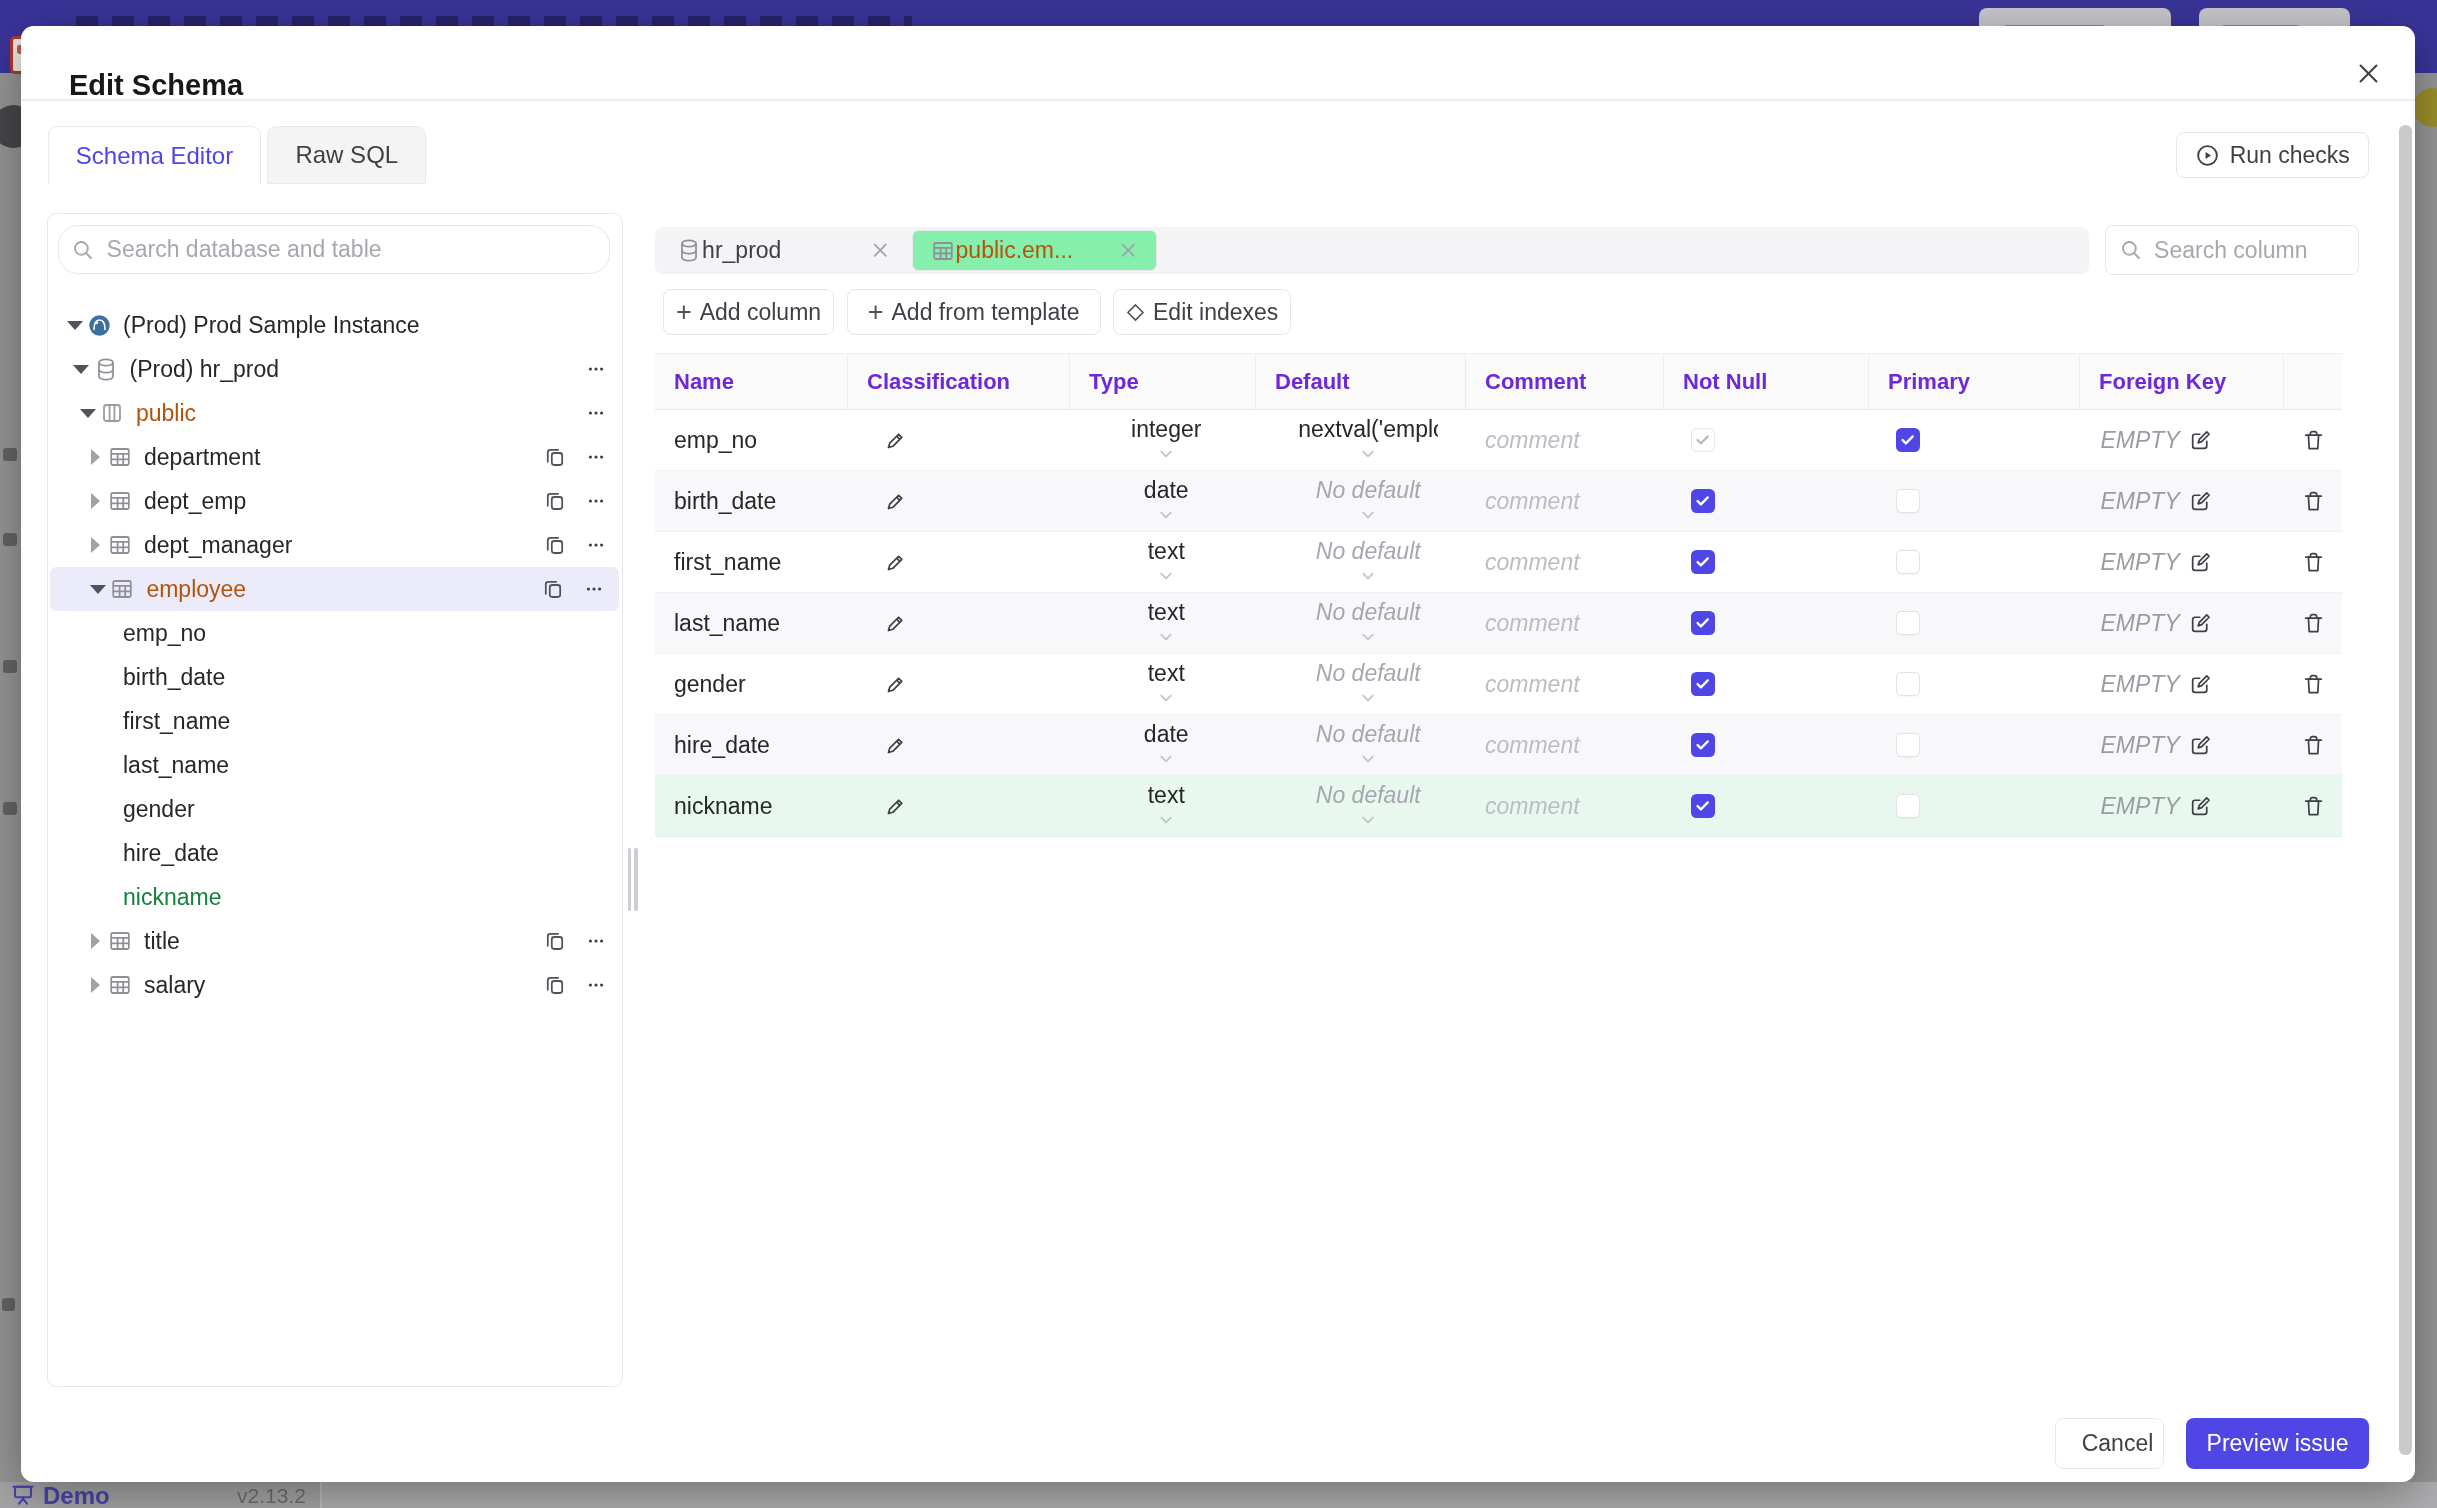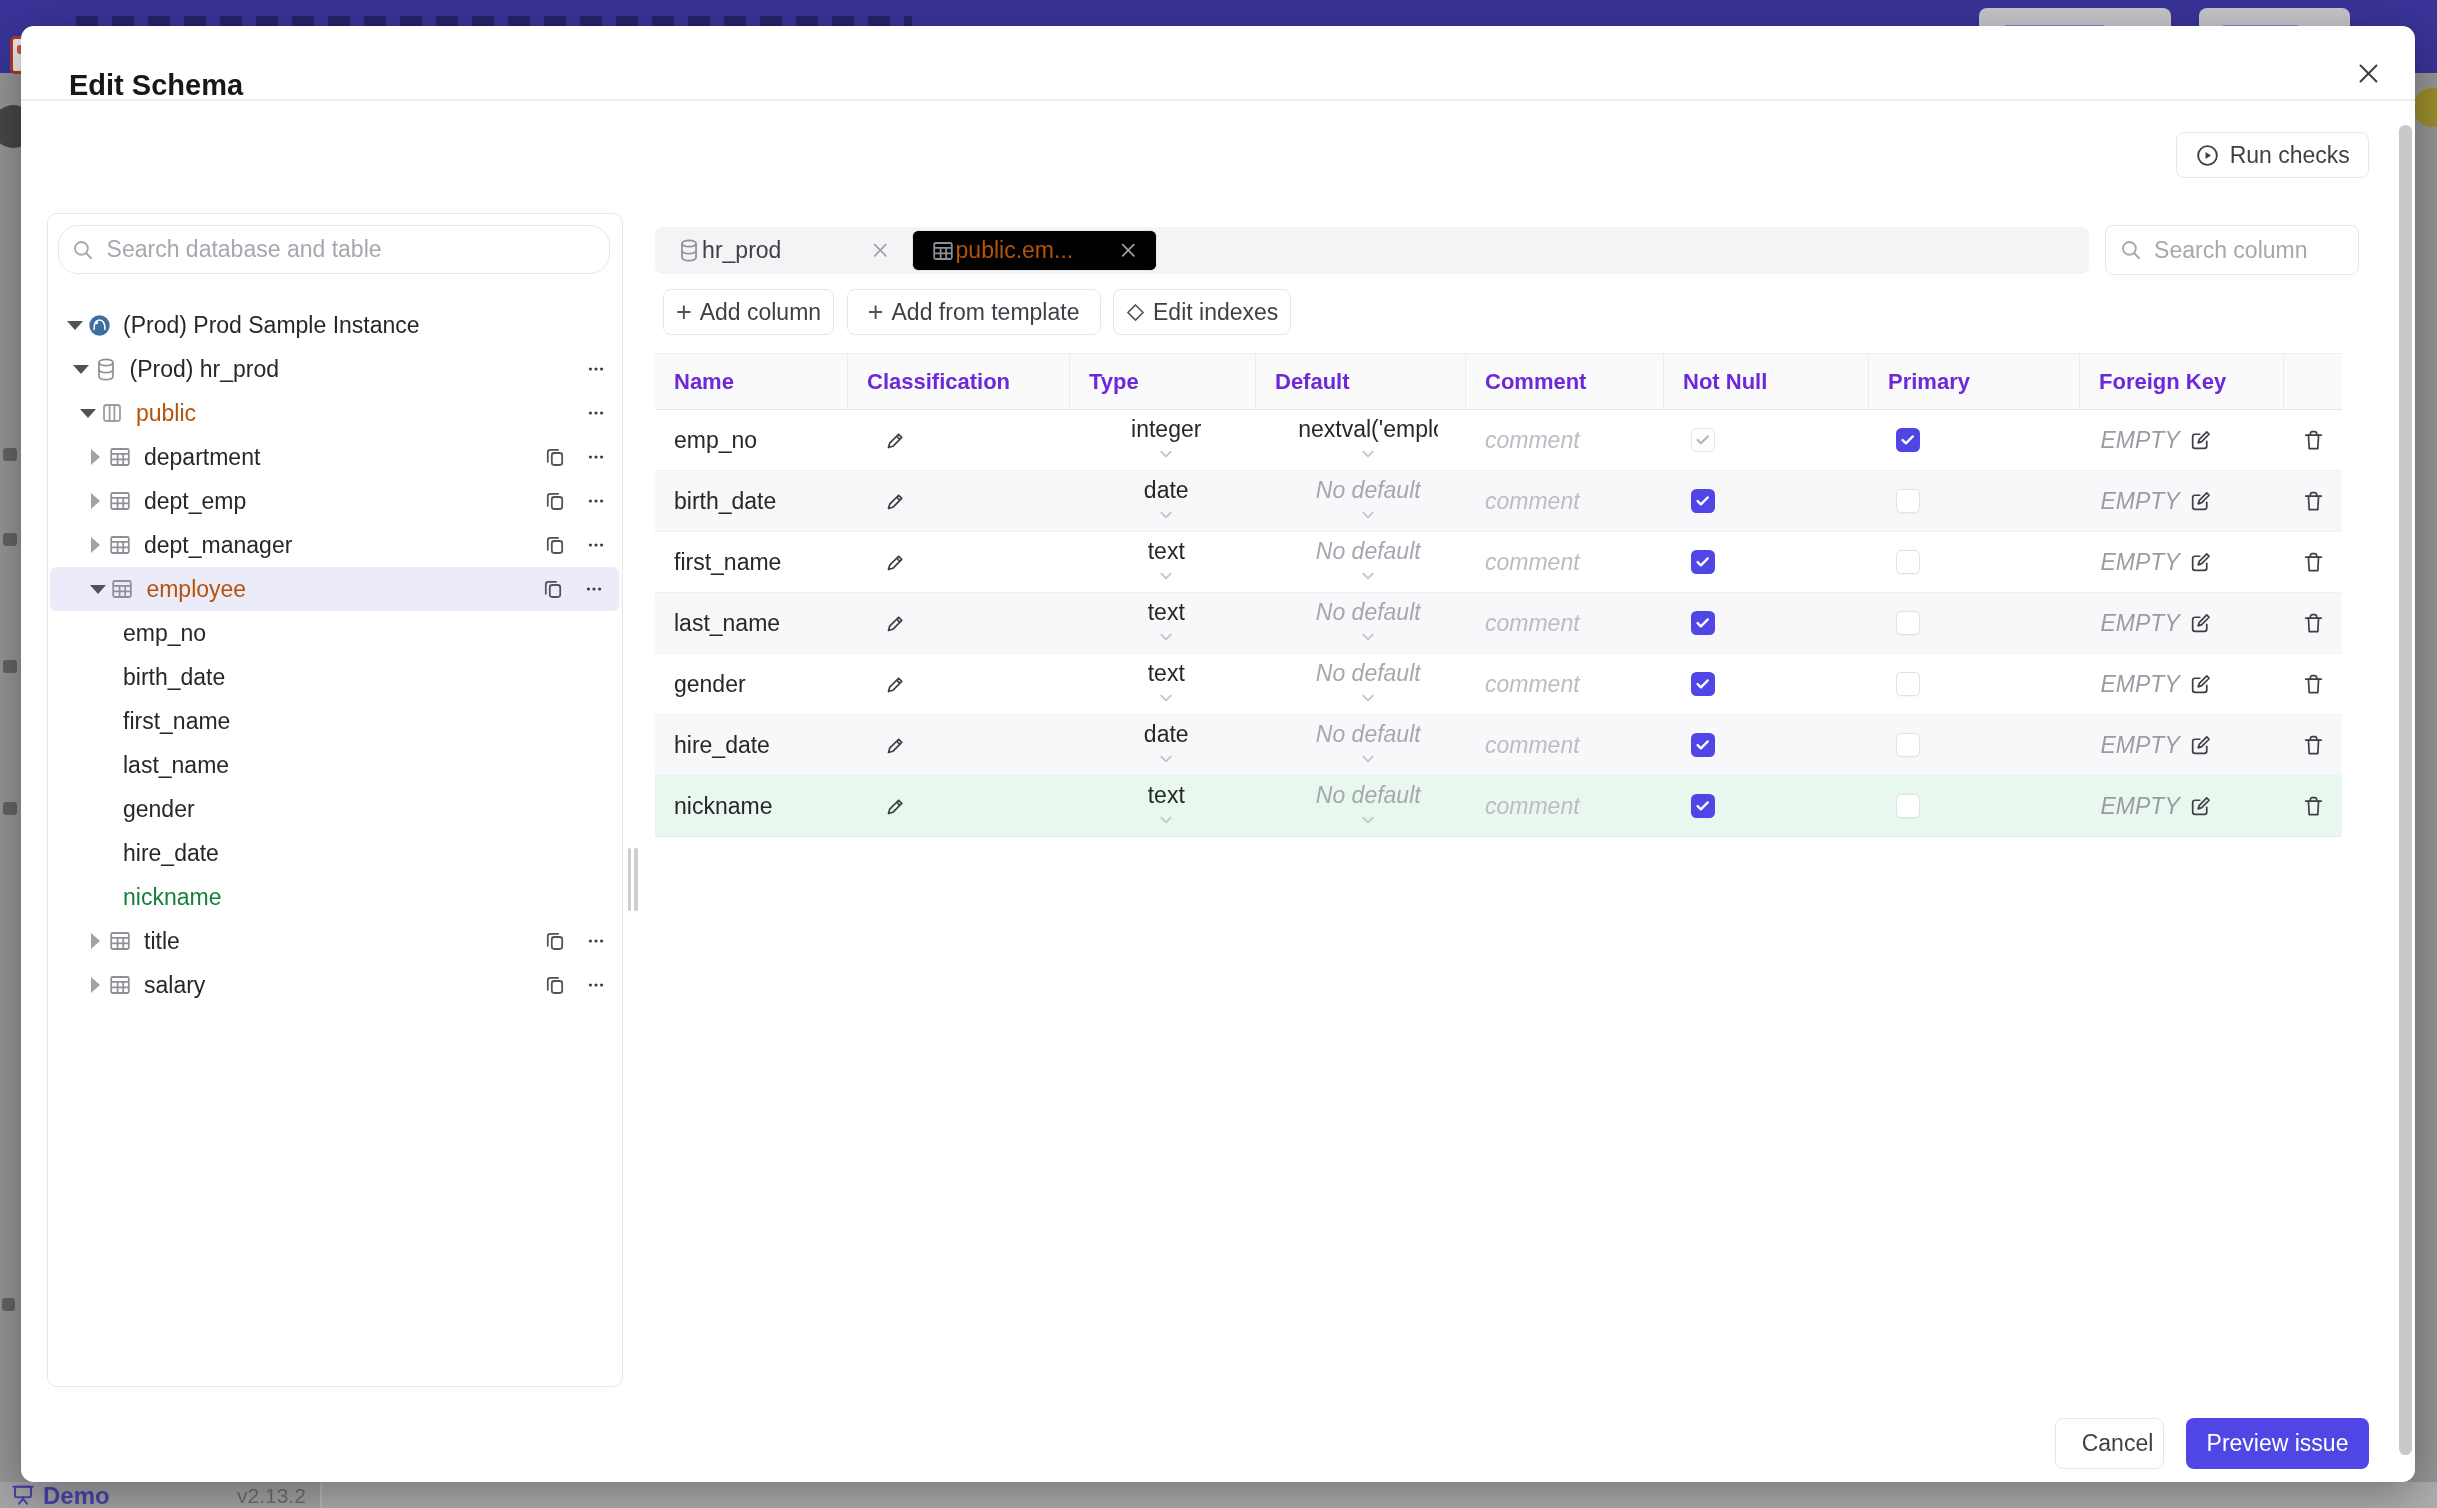--- a/index.html
+++ b/index.html
@@ -69,21 +69,21 @@
   .t-actions{margin-left:auto;display:flex;align-items:center;gap:17.4px;}
   .resize-handle{position:absolute;left:607px;top:822px;display:flex;gap:3.2px;cursor:col-resize;}
   .resize-handle i{display:block;width:3.2px;height:63px;background:#cdcdd2;border-radius:1.6px;}
 
   
   .editor{position:absolute;left:634px;top:201px;width:1725px;}
   .chips-bar{position:absolute;left:0;top:0;width:1434px;height:47px;background:#f4f4f6;border-radius:8px;
     display:flex;align-items:center;box-sizing:border-box;padding:0 1.6px;}
   .chip{display:flex;align-items:center;height:41px;box-sizing:border-box;cursor:pointer;}
   .chip.plain{width:254px;padding:0 20.5px;}
-  .chip.active{width:245px;padding:0 17.4px;background:#000000;border:1.6px solid #e9e9ed;border-radius:6.3px;margin-left:1.6px;}
+  .chip.active{width:245px;padding:0 17.4px;background:#86efac;border:1.6px solid #e9e9ed;border-radius:6.3px;margin-left:1.6px;}
   .chip-label{font-size:23px;color:#3f3f46;margin-left:1px;white-space:nowrap;}
   .chip-label.amber{color:#b45309;}
   .chip-close{margin-left:auto;display:flex;cursor:pointer;}
   .col-search{position:absolute;left:1450px;top:-1.6px;width:254px;height:50px;border:1.6px solid #e7e7eb;
     border-radius:8px;box-sizing:border-box;display:flex;align-items:center;gap:9.5px;padding:0 12.6px;}
   .toolbar{position:absolute;left:8px;top:62px;display:flex;gap:12.6px;}
   .tool-btn{height:46px;background:#fff;border:1.6px solid #e7e7eb;border-radius:8px;box-sizing:border-box;
     display:flex;align-items:center;justify-content:center;gap:8px;font-size:23px;color:#3f3f46;cursor:pointer;}
   .tool-btn.w0{width:171px;} .tool-btn.w1{width:254px;} .tool-btn.w2{width:178px;}
   .plus-glyph{font-size:27px;color:#52525b;font-weight:400;line-height:1;}
@@ -161,20 +161,24 @@
 
   <div class="modal">
     <div class="modal-title">Edit Schema</div>
     <div class="modal-close">
       <svg width="27" height="27" viewBox="0 0 34 34" fill="none" stroke="#3f3f46" stroke-width="2.6" stroke-linecap="round">
         <path d="M7 7l20 20M27 7L7 27"></path>
       </svg>
     </div>
     <div class="title-divider"></div>
 
+    <div class="tabs">
+      <div class="tab t0 active">Schema Editor</div>
+      <div class="tab t1 inactive">Raw SQL</div>
+    </div>
 
     <div class="run-checks">
       <span style="display:flex;">
         <svg width="25" height="25" viewBox="0 0 32 32" fill="none">
           <circle cx="16" cy="16" r="12" stroke="#3f3f46" stroke-width="2.4"></circle>
           <path d="M13.5 11.5l7 4.5-7 4.5z" fill="#3f3f46"></path>
         </svg>
       </span>
       <span>Run checks</span>
     </div>

